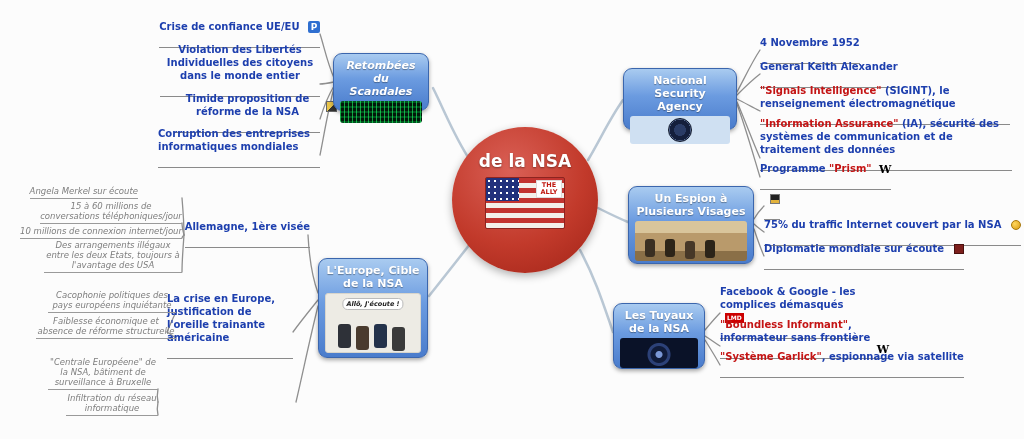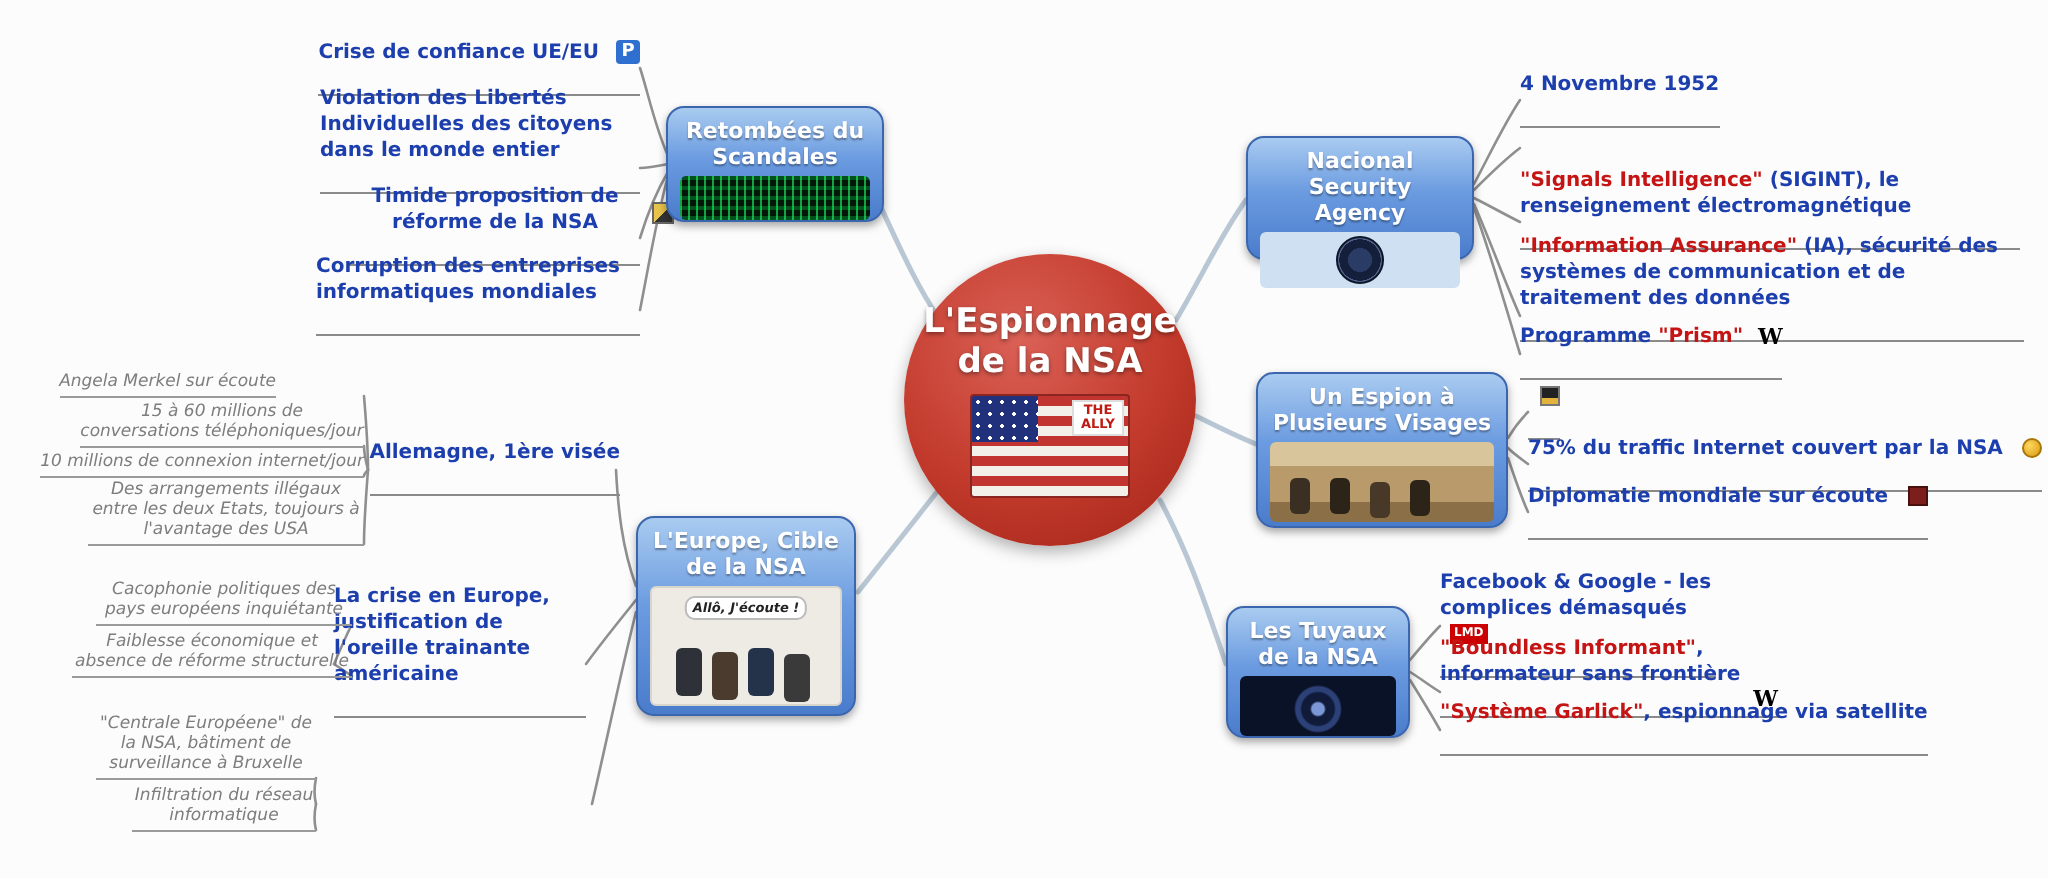--- a/index.html
+++ b/index.html
@@ -134,30 +134,29 @@
       <path d="M 167,332 C 170,325 173,318 176,312"></path>
       <path d="M 167,332 C 170,334 173,336 176,338"></path>
 
       <path d="M 158,402 C 157,398 157,394 158,389"></path>
       <path d="M 158,402 C 157,407 157,411 158,415"></path>
     </g>
   </svg>
 
   <div class="center">
     <div class="center-title">
-      <div>L'Espionnage</div>
       <div>de la NSA</div>
     </div>
     <div class="flag">
       <div class="canton"></div>
       <div class="ally">THE ALLY</div>
     </div>
   </div>
 
-  <div class="node" style="left:333px; top:53px; width:109px; height:58px;">
+  <div class="node" style="left:333px; top:53px; width:96px; height:58px;font-style:italic;">
     <div>Retombées du Scandales</div>
     <div class="node-img img-matrix"></div>
   </div>
 
   <div class="node" style="left:628px; top:186px; width:126px; height:78px;">
     <div>Un Espion à Plusieurs Visages</div>
     <div class="node-img img-espion"></div>
   </div>
 
   <div class="node" style="left:623px; top:68px; width:114px; height:62px;">
@@ -176,34 +175,37 @@
     <div>L'Europe, Cible de la NSA</div>
     <div class="node-img img-europe">
       <div class="bubble">Allô, J'écoute !</div>
     </div>
   </div>
 
   <div class="item ta-r" style="right:704px; top:20px;">
     <span>Crise de confiance UE/EU</span>
     <span class="icon p-icon">P</span>
   </div>
-  <div class="item wrap ta-l" style="left:160px; top:43px; width:160px;">
+  <div class="item wrap ta-l" style="left:160px; top:43px; width:160px;text-align:center;">
     <span>Violation des Libertés Individuelles des citoyens dans le monde entier</span>
   </div>
   <div class="item wrap ta-c" style="left:175px; top:92px; width:145px;">
     <span>Timide proposition de réforme de la NSA</span>
     <span class="icon doc-icon"></span>
   </div>
   <div class="item wrap ta-l" style="left:158px; top:127px; width:162px;">
     <span>Corruption des entreprises informatiques mondiales</span>
   </div>
 
   <div class="item" style="left:760px; top:36px;">
     <span>4 Novembre 1952</span>
   </div>
+  <div class="item" style="left:760px; top:60px;">
+    <span>General Keith Alexander</span>
+  </div>
   <div class="item wrap ta-l" style="left:760px; top:84px; width:250px;">
     <span class="seg-red">"Signals Intelligence"</span><span> (SIGINT), le renseignement électromagnétique</span>
   </div>
   <div class="item wrap ta-l" style="left:760px; top:117px; width:252px;">
     <span class="seg-red">"Information Assurance"</span><span> (IA), sécurité des systèmes de communication et de traitement des données</span>
   </div>
   <div class="item" style="left:760px; top:162px;">
     <span>Programme </span><span class="seg-red">"Prism"</span>
     <span class="icon w-icon">W</span>
   </div>

